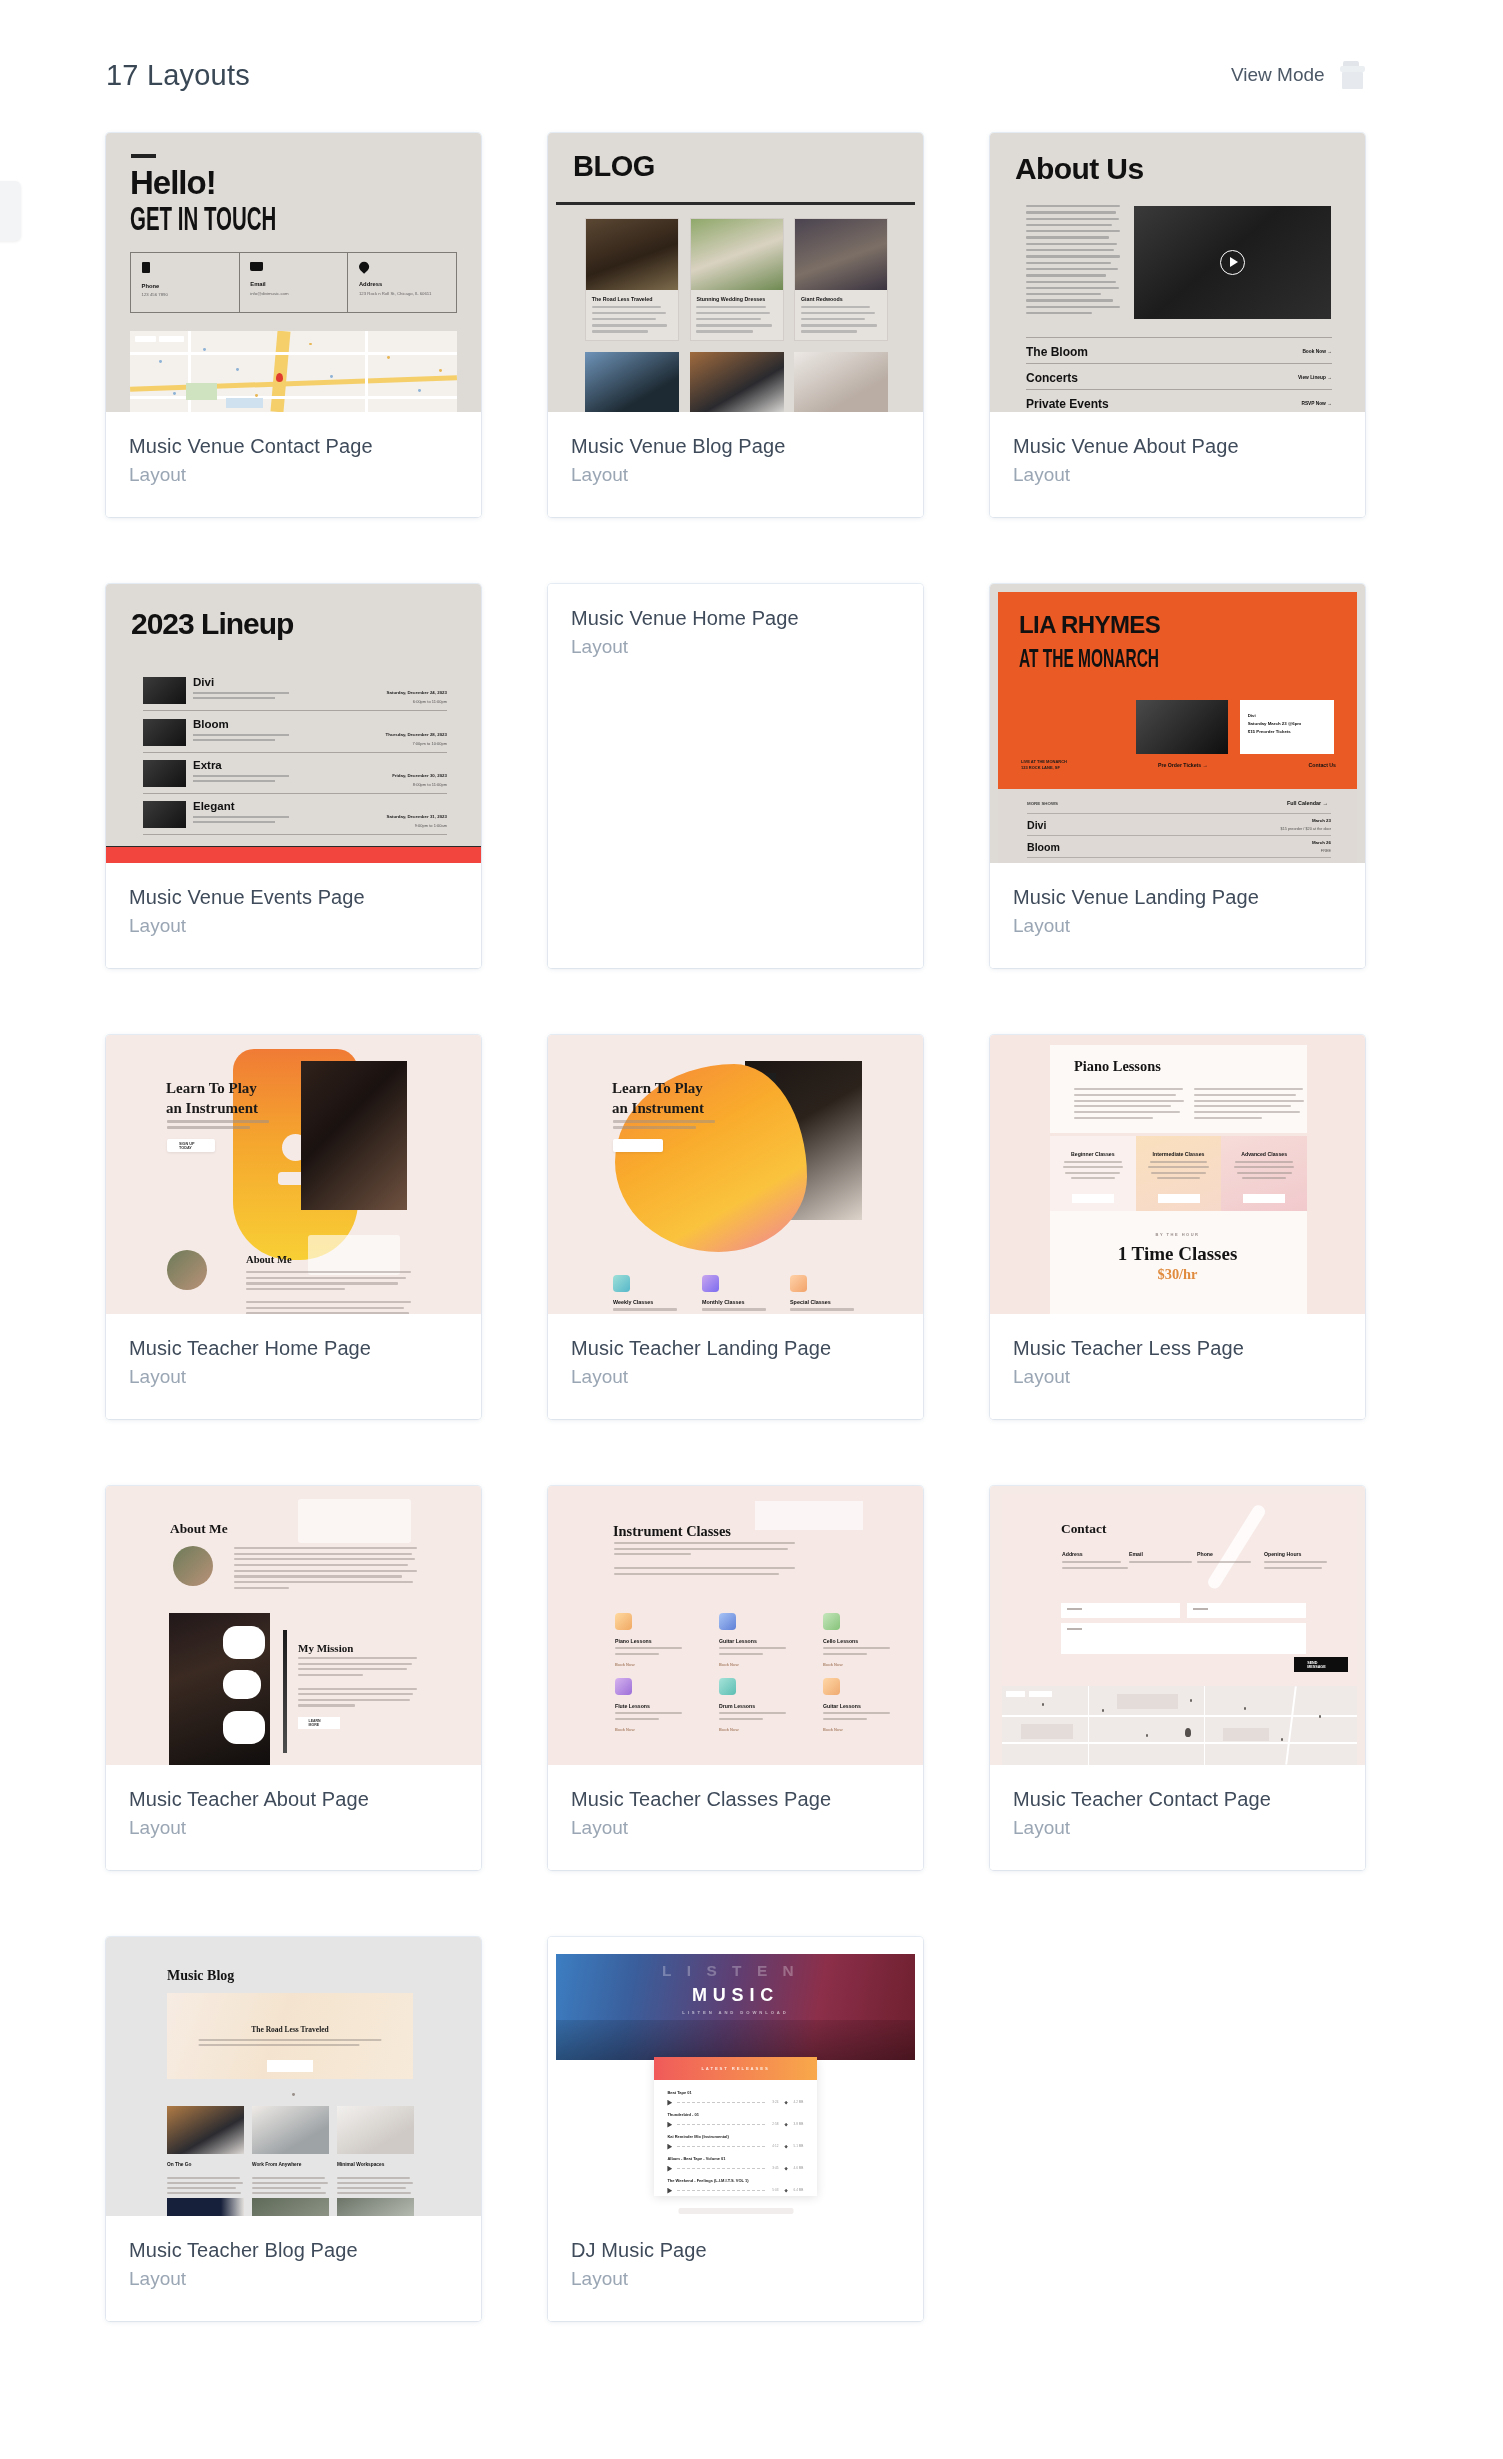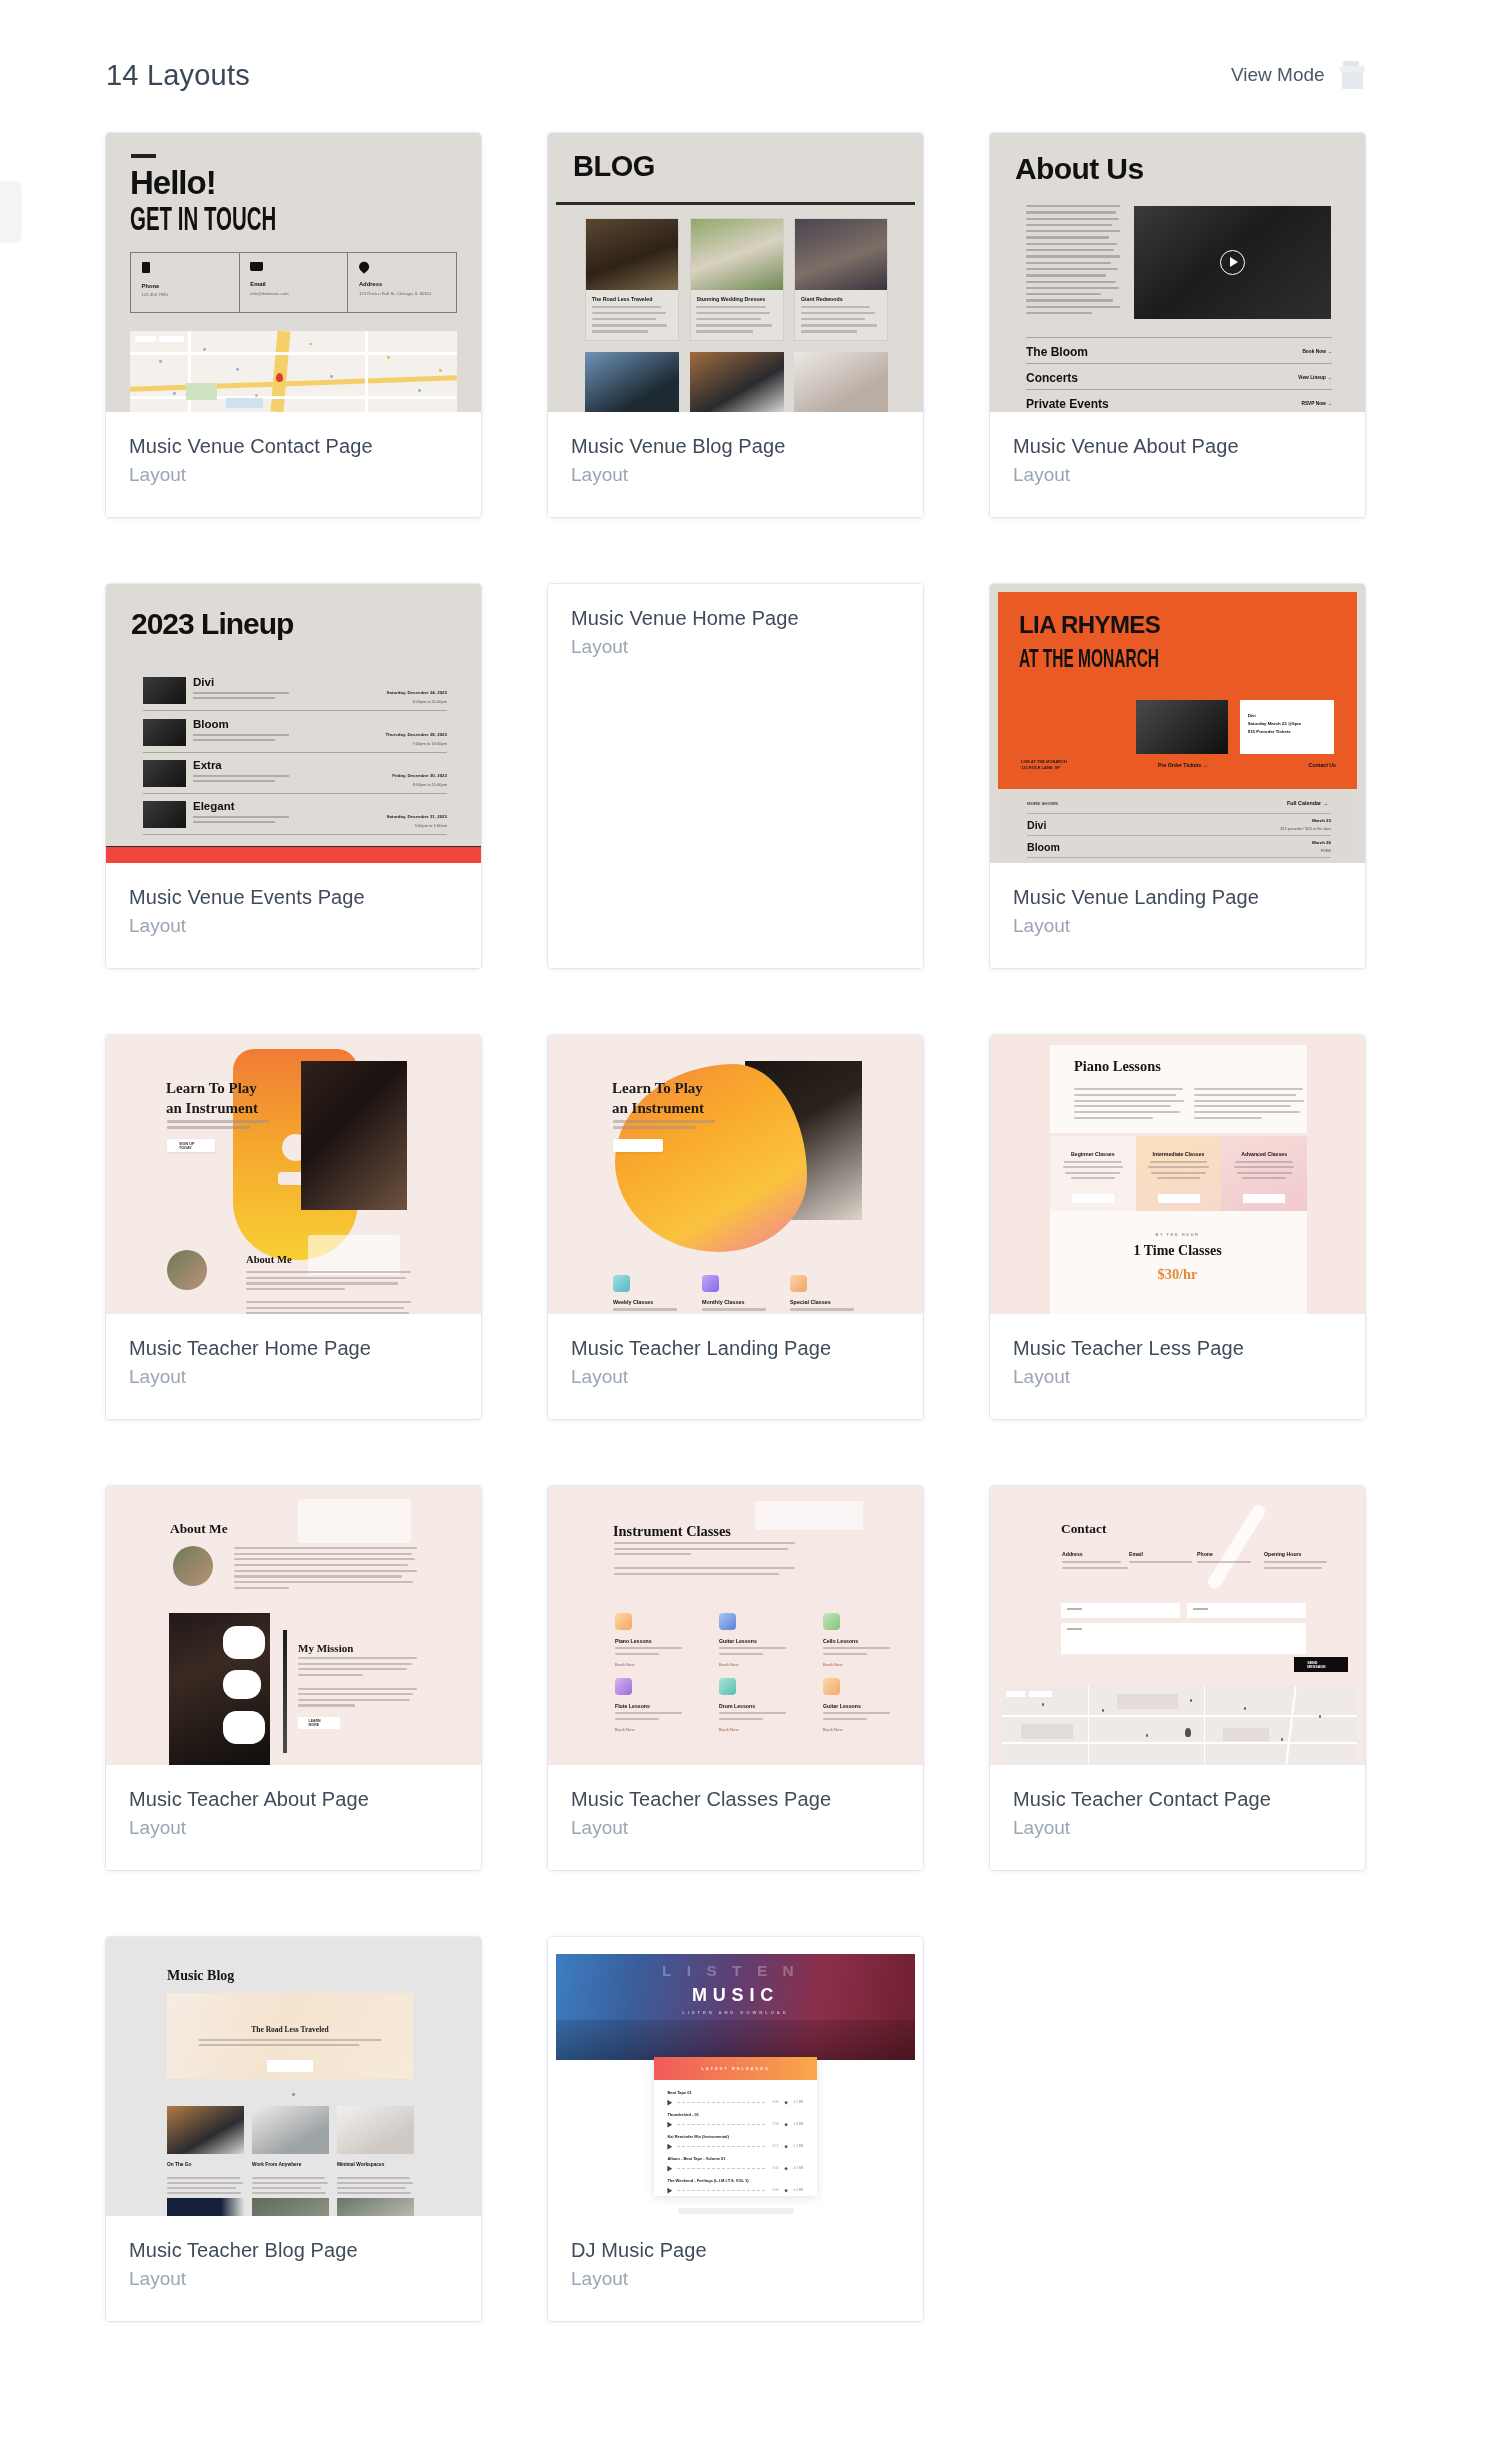--- a/index.html
+++ b/index.html
@@ -260,21 +260,21 @@
   .c9 .para span { display:block; height:2.1px; background:#9a8f8a; opacity:.5; margin-bottom:3.7px; border-radius:1px; }
   .c9 .tiles { position:absolute; left:60px; top:101px; width:257px; height:75px; display:flex; }
   .c9 .tile { flex:1; padding:15.4px 11.5px 0 11.5px; position:relative; }
   .c9 .tile .tt { font-size:5.2px; font-weight:bold; color:#111; text-align:center; }
   .c9 .tile span { display:block; height:2px; background:#9a8f8a; opacity:.5; margin:3.5px auto 0; border-radius:1px; }
   .c9 .tile .b { position:absolute; left:50%; bottom:7.7px; transform:translateX(-50%);
                  width:42px; height:9.6px; background:#fff; }
   .c9 .lower { position:absolute; left:60px; top:176px; width:257px; height:103px; background:#fdf9f7; }
   .c9 .eyeb { left:50%; top:197px; transform:translateX(-50%); font-size:4px; font-weight:bold;
               letter-spacing:1.5px; color:#9a8f8a; }
-  .c9 .tc { left:50%; top:208px; transform:translateX(-50%); font-size:14px; font-weight:bold; color:#141414;
+  .c9 .tc { left:50%; top:208px; transform:translateX(-50%); font-size:19px; font-weight:bold; color:#141414;
             font-family:"Liberation Serif", serif; white-space:nowrap; }
   .c9 .pr { left:50%; top:231px; transform:translateX(-50%); font-size:14.4px; font-weight:bold; color:#e08b3e;
             font-family:"Liberation Serif", serif; white-space:nowrap; }
 
   
   .c10 { background:#f6eae6; }
   .c10 .h1 { left:64px; top:35px; font-size:13.4px; font-weight:bold; color:#151515;
             font-family:"Liberation Serif", serif; }
   .c10 .avatar { position:absolute; left:67px; top:60px; width:40px; height:40px; border-radius:50%;
                  background:linear-gradient(135deg,#6d7b59,#b99278); }
@@ -388,21 +388,21 @@
           background:#f1edec; border-radius:1.9px; }
 </style>
 </head>
 <body>
 
 <div class="app">
 
   <div class="left-tab"></div>
 
   <div class="header">
-    <div class="page-title">14 Layouts</div>
+    <div class="page-title">17 Layouts</div>
     <div class="view-mode">
       <span class="view-mode-label">View Mode</span>
       <span class="view-icon">
         <span class="vi-top"></span>
           <span class="vi-mid"></span>
           <span class="vi-body"></span>
       </span>
     </div>
   </div>
 

